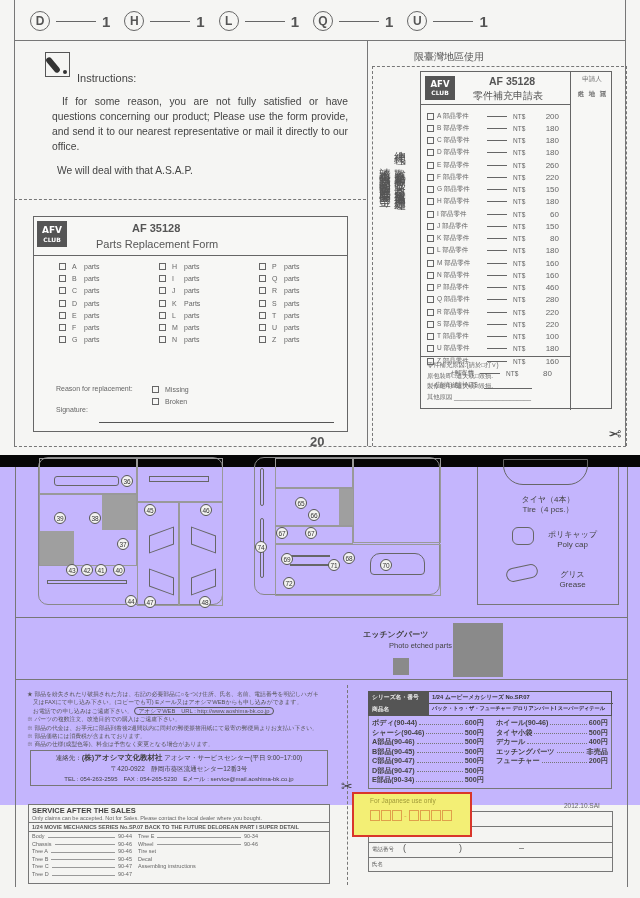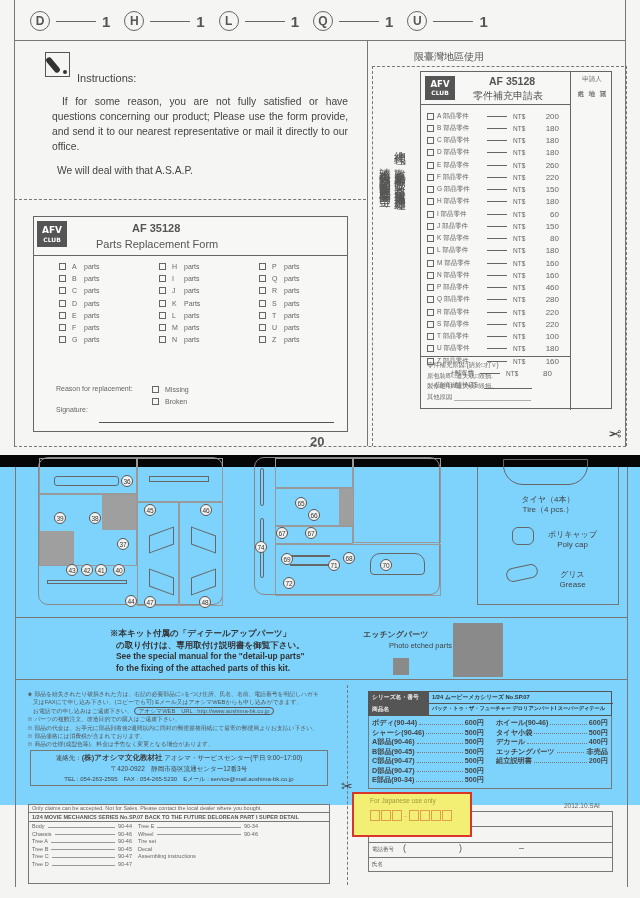--- a/index.html
+++ b/index.html
@@ -67,21 +67,21 @@
   .applicant .cols { display: flex; justify-content: space-between; margin-top: 2px; padding: 0 3px; }
   .applicant .cols span { writing-mode: vertical-rl; }
 
   .page-num { position: absolute; left: 310px; top: 434px; font-size: 13px; font-weight: bold; color: #555; }
   .scissors-top { position: absolute; left: 608px; top: 424px; font-size: 16px; color: #444; transform: rotate(180deg); }
 
   
   .band { position: absolute; left: 0; top: 455px; width: 640px; height: 12px; background: #060606; }
 
   
-  .bottom { position: absolute; left: 0; top: 467px; width: 640px; height: 338px; background: #7dd3fc; }
+  .bottom { position: absolute; left: 0; top: 467px; width: 640px; height: 338px; background: #c4b5fd; }
   .bottom .frame { position: absolute; left: 15px; top: 0; width: 613px; height: 420px; border-left: 1px solid #777; border-right: 1px solid #777; }
 
   .sprue { position: absolute; border: 1px solid #888; border-radius: 10px; }
   .sprue-cell { position: absolute; border: 1px solid #999; }
   .shade { position: absolute; background: #9f9f9f; }
   .pnum { position: absolute; width: 12px; height: 12px; border: 1px solid #555; border-radius: 50%; font-size: 6.5px; display: flex; align-items: center; justify-content: center; color: #333; background: #f2f2f0; }
   .part-shape { position: absolute; border: 1px solid #666; }
 
   .access-box { position: absolute; left: 477px; top: 0; width: 142px; height: 138px; border: 1px solid #777; border-top: none; }
   .acc { position: absolute; text-align: center; font-size: 8px; color: #444; line-height: 10px; }
@@ -594,26 +594,20 @@
         </div>
       <div style="position:absolute; left:28px; top:99px; width:32px; height:14px; border:1px solid #666; border-radius:7px; transform:rotate(-12deg);"></div>
       <div class="acc" style="left:62px; top:103px; width:65px;">
           <div>グリス</div>
           <div>Grease</div>
         </div>
     </div>
 
     <div class="hsep" style="top:150px;"></div>
 
-    <div class="note">
-      <div class="ja">※本キット付属の「ディテールアップパーツ」</div>
-      <div class="ja" style="padding-left:6px;">の取り付けは、専用取付け説明書を御覧下さい。</div>
-      <div style="padding-left:6px;">See the special manual for the "detail-up parts"</div>
-      <div style="padding-left:6px;">fo the fixing of the attached parts of this kit.</div>
-    </div>
     <div class="etch-label">
       <div>エッチングパーツ</div>
       <div class="en">Photo etched parts</div>
     </div>
     <div class="etch-small"></div>
     <div class="etch-big"></div>
 
     <div class="hsep" style="top:212px;"></div>
 
     <div class="order">
@@ -627,20 +621,21 @@
         <div>※ 商品の仕様(成型色等)、料金は予告なく変更となる場合があります。</div>
       </div>
     </div>
     <div class="contact">
       <div class="l1"><span>連絡先：</span><b>(株)アオシマ文化教材社</b> <span>アオシマ・サービスセンター(平日 9:00~17:00)</span></div>
       <div>〒420-0922　静岡市葵区流通センター12番3号</div>
       <div class="l3">TEL : 054-263-2595　FAX : 054-265-5230　Eメール : service@mail.aoshima-bk.co.jp</div>
     </div>
 
     <div class="service">
+      <div class="t">SERVICE AFTER THE SALES</div>
       <div class="s">Only claims can be accepted. Not for Sales. Please contact the local dealer where you bought.</div>
       <div class="ser">1/24 MOVIE MECHANICS SERIES No.SP.07 BACK TO THE FUTURE DELOREAN PART I SUPER DETAIL</div>
       <div class="svc-cols">
         <div class="svc-col1" id="svc-col1">
             <div class="svc-row">
               <span>Body</span>
               <span class="ln"></span>
               <span>90-44</span>
             </div>
             <div class="svc-row">
@@ -756,21 +751,21 @@
               <span>デカール</span>
               <span class="dots"></span>
               <span>400円</span>
             </div>
             <div class="jp-row">
               <span>エッチングパーツ</span>
               <span class="dots"></span>
               <span>非売品</span>
             </div>
             <div class="jp-row">
-              <span>組立説明書</span>
+              <span>フューチャー</span>
               <span class="dots"></span>
               <span>200円</span>
             </div>
           </div>
       </div>
     </div>
 
     <div class="jp-date">2012.10.SAI</div>
     <div class="addr-form">
       <div class="r"></div>

